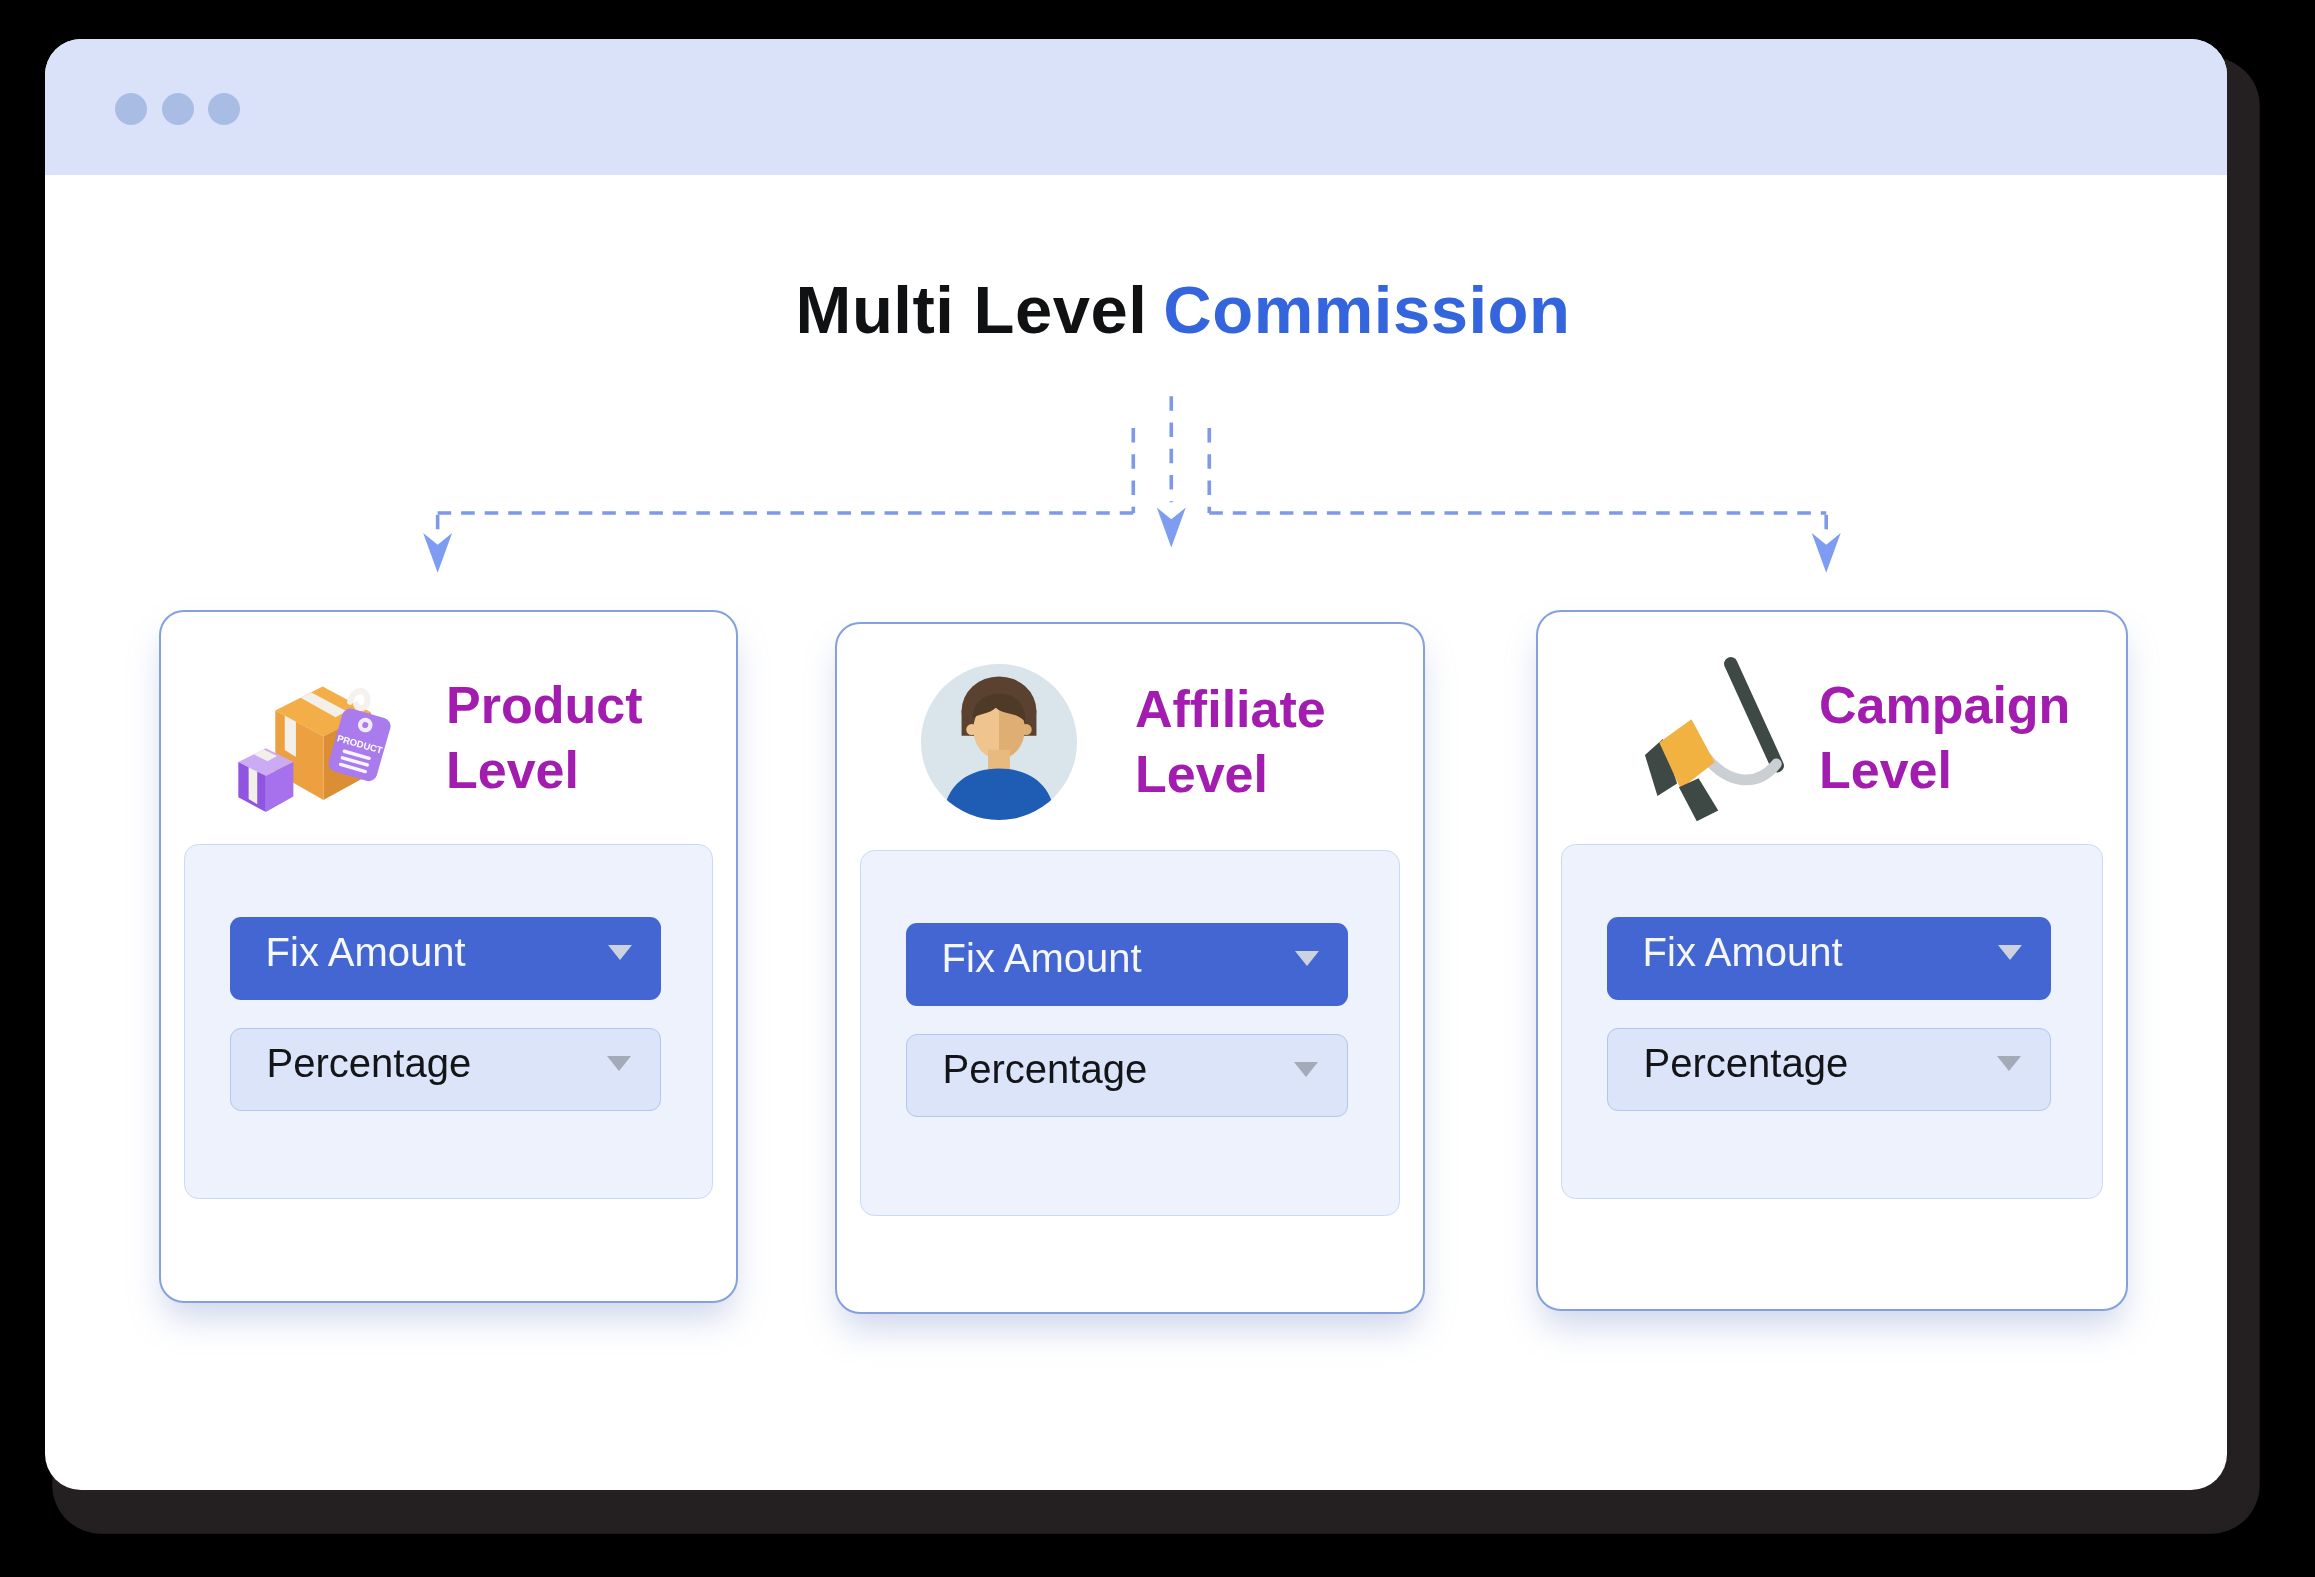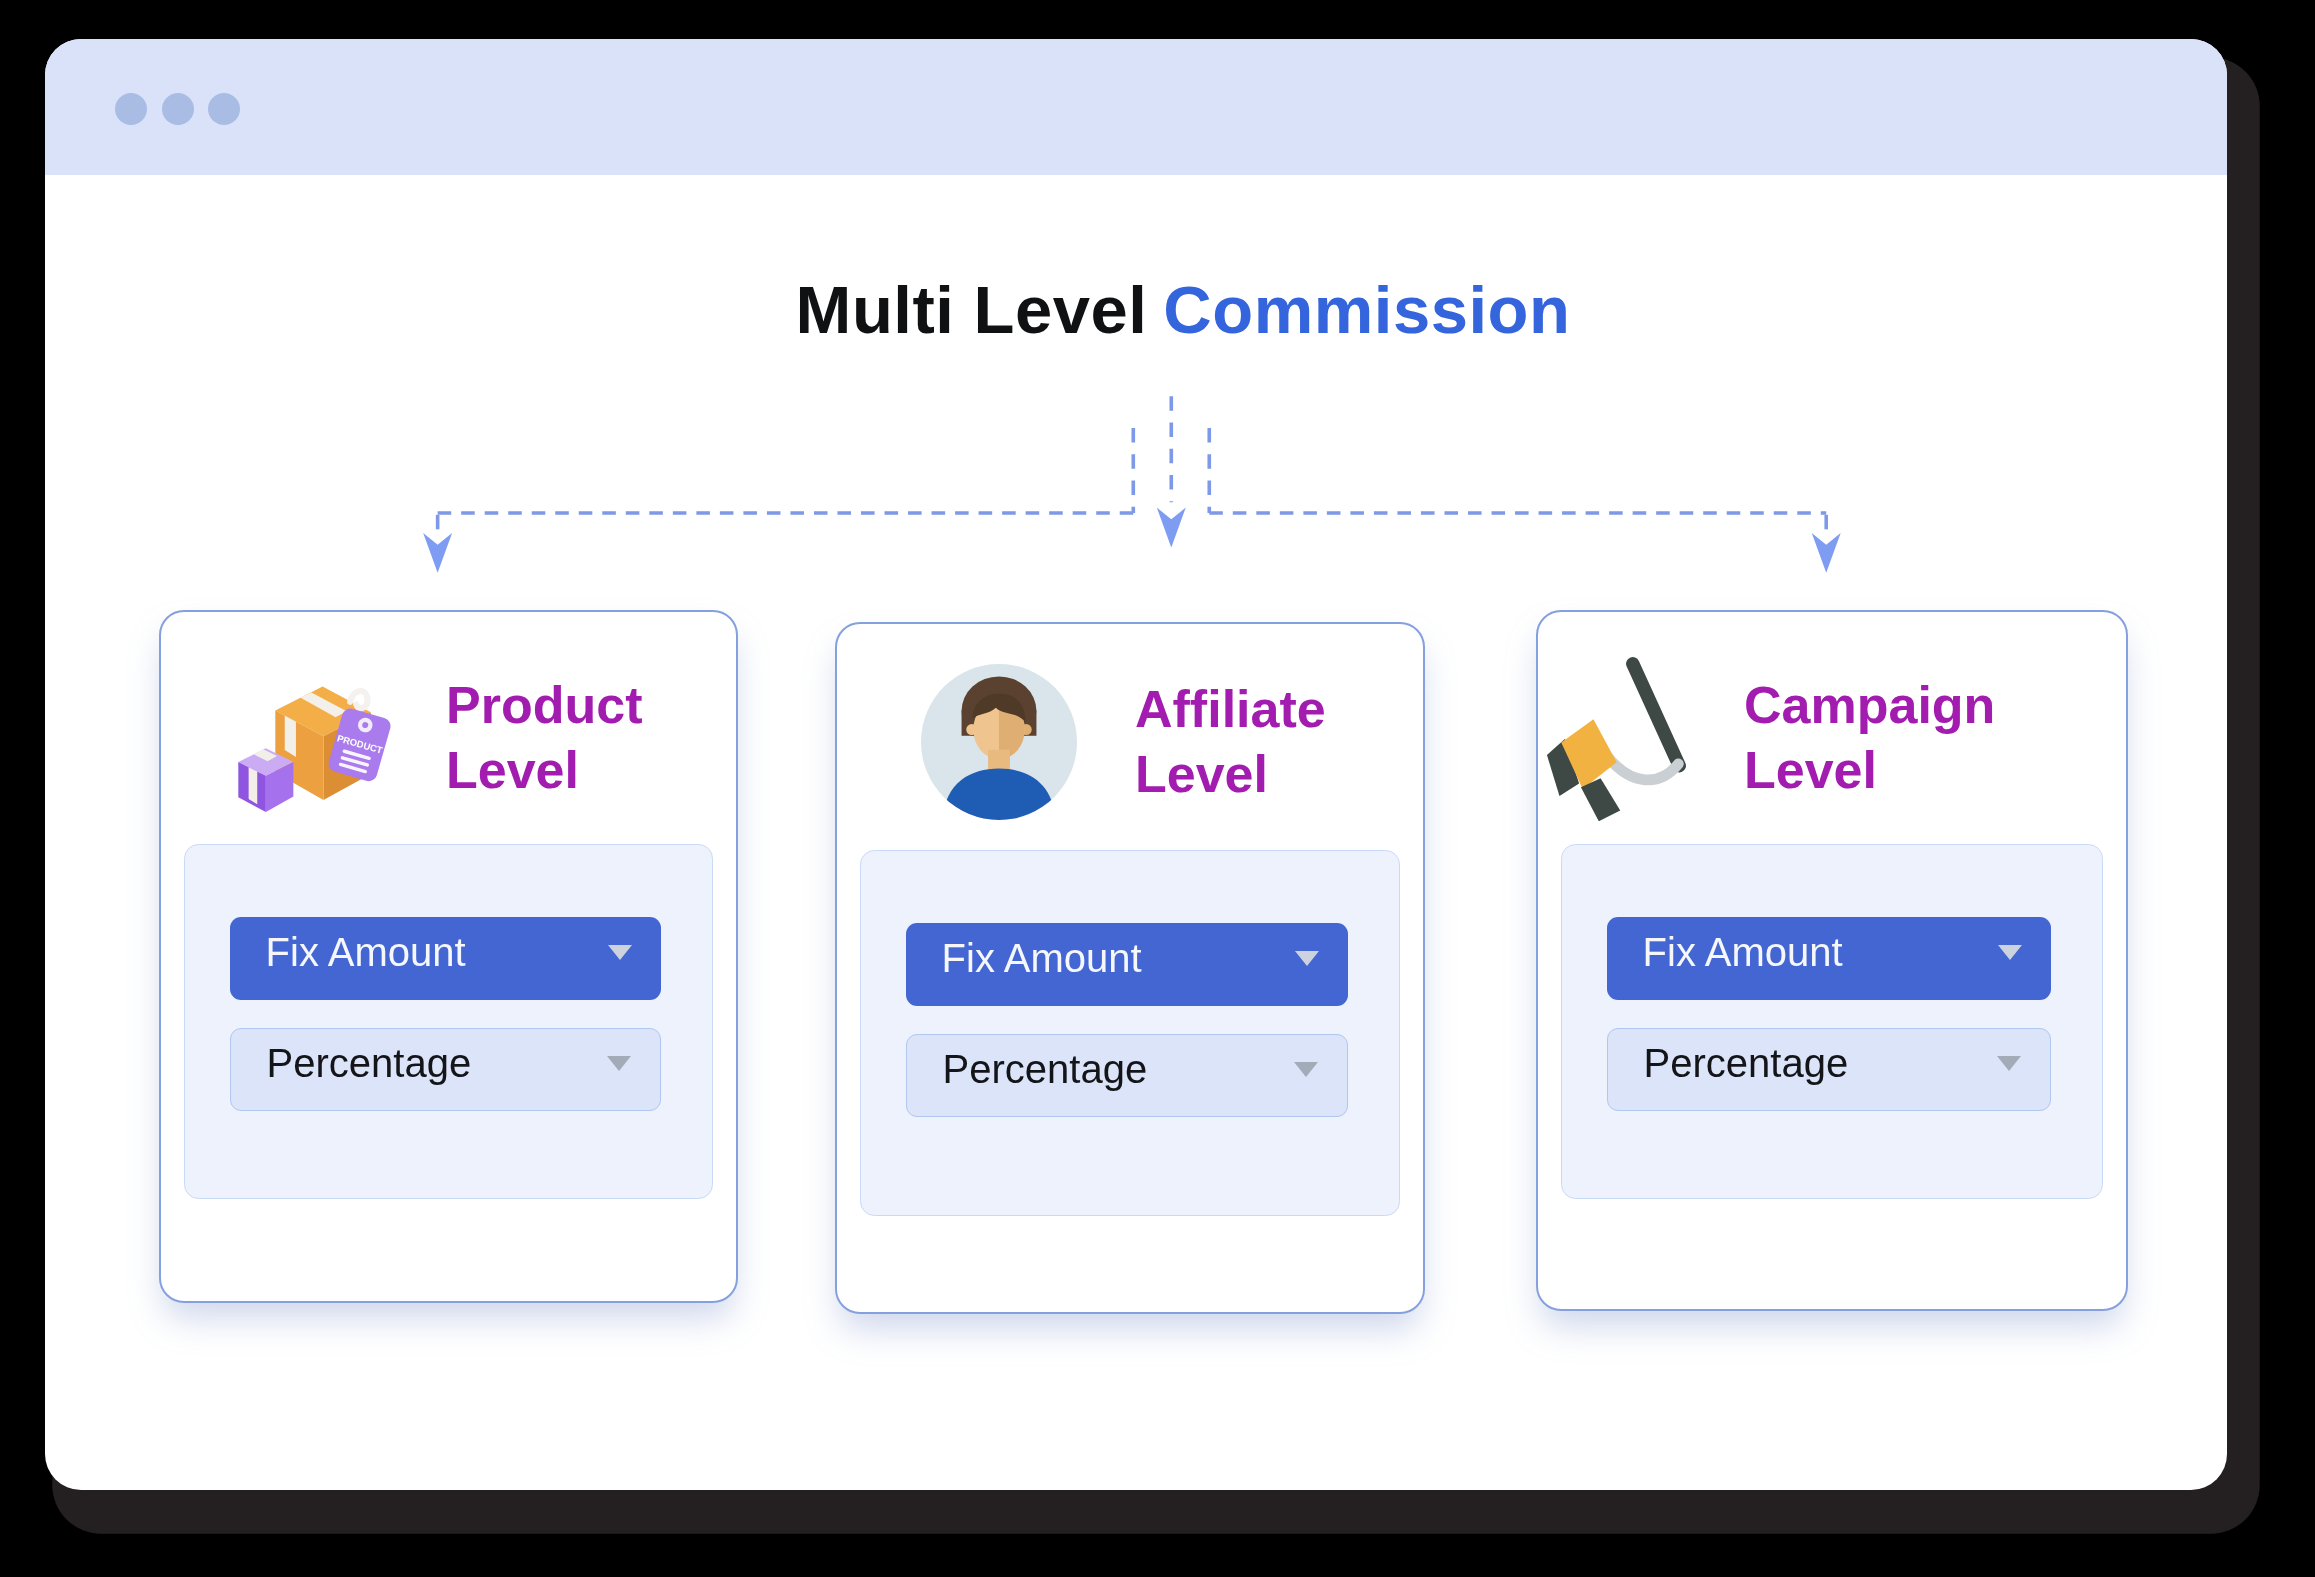--- a/index.html
+++ b/index.html
@@ -32,21 +32,21 @@
     border:2.7px solid #84a0de;border-radius:25px;
     box-shadow:0 20px 34px -5.4px rgba(128,150,205,.38);
   }
   .card.c1{left:114px;}
   .card.c2{left:790px;top:583px;width:586px;height:688px;}
   .card.c3{left:1491px;width:588px;height:697px;}
 
   .card-head{display:flex;align-items:center;padding-top:40px;}
   .c1 .card-head{padding-left:67px;gap:46px;}
   .c2 .card-head{padding-left:84px;gap:58px;}
-  .c3 .card-head{gap:54px;}
+  .c3 .card-head{padding-left:98px;gap:31px;}
   .card-title{
     font-size:52px;font-weight:700;color:#a21caf;line-height:65px;width:280px;
   }
 
   .panel{
     position:absolute;left:22.6px;right:22.6px;top:232px;height:355px;
     background:#edf2fc;border:1.8px solid #c9daf6;border-radius:14.5px;
     padding:72px 51px 0 45px;box-sizing:border-box;
   }
   .c2 .panel{top:226px;height:366px;}

